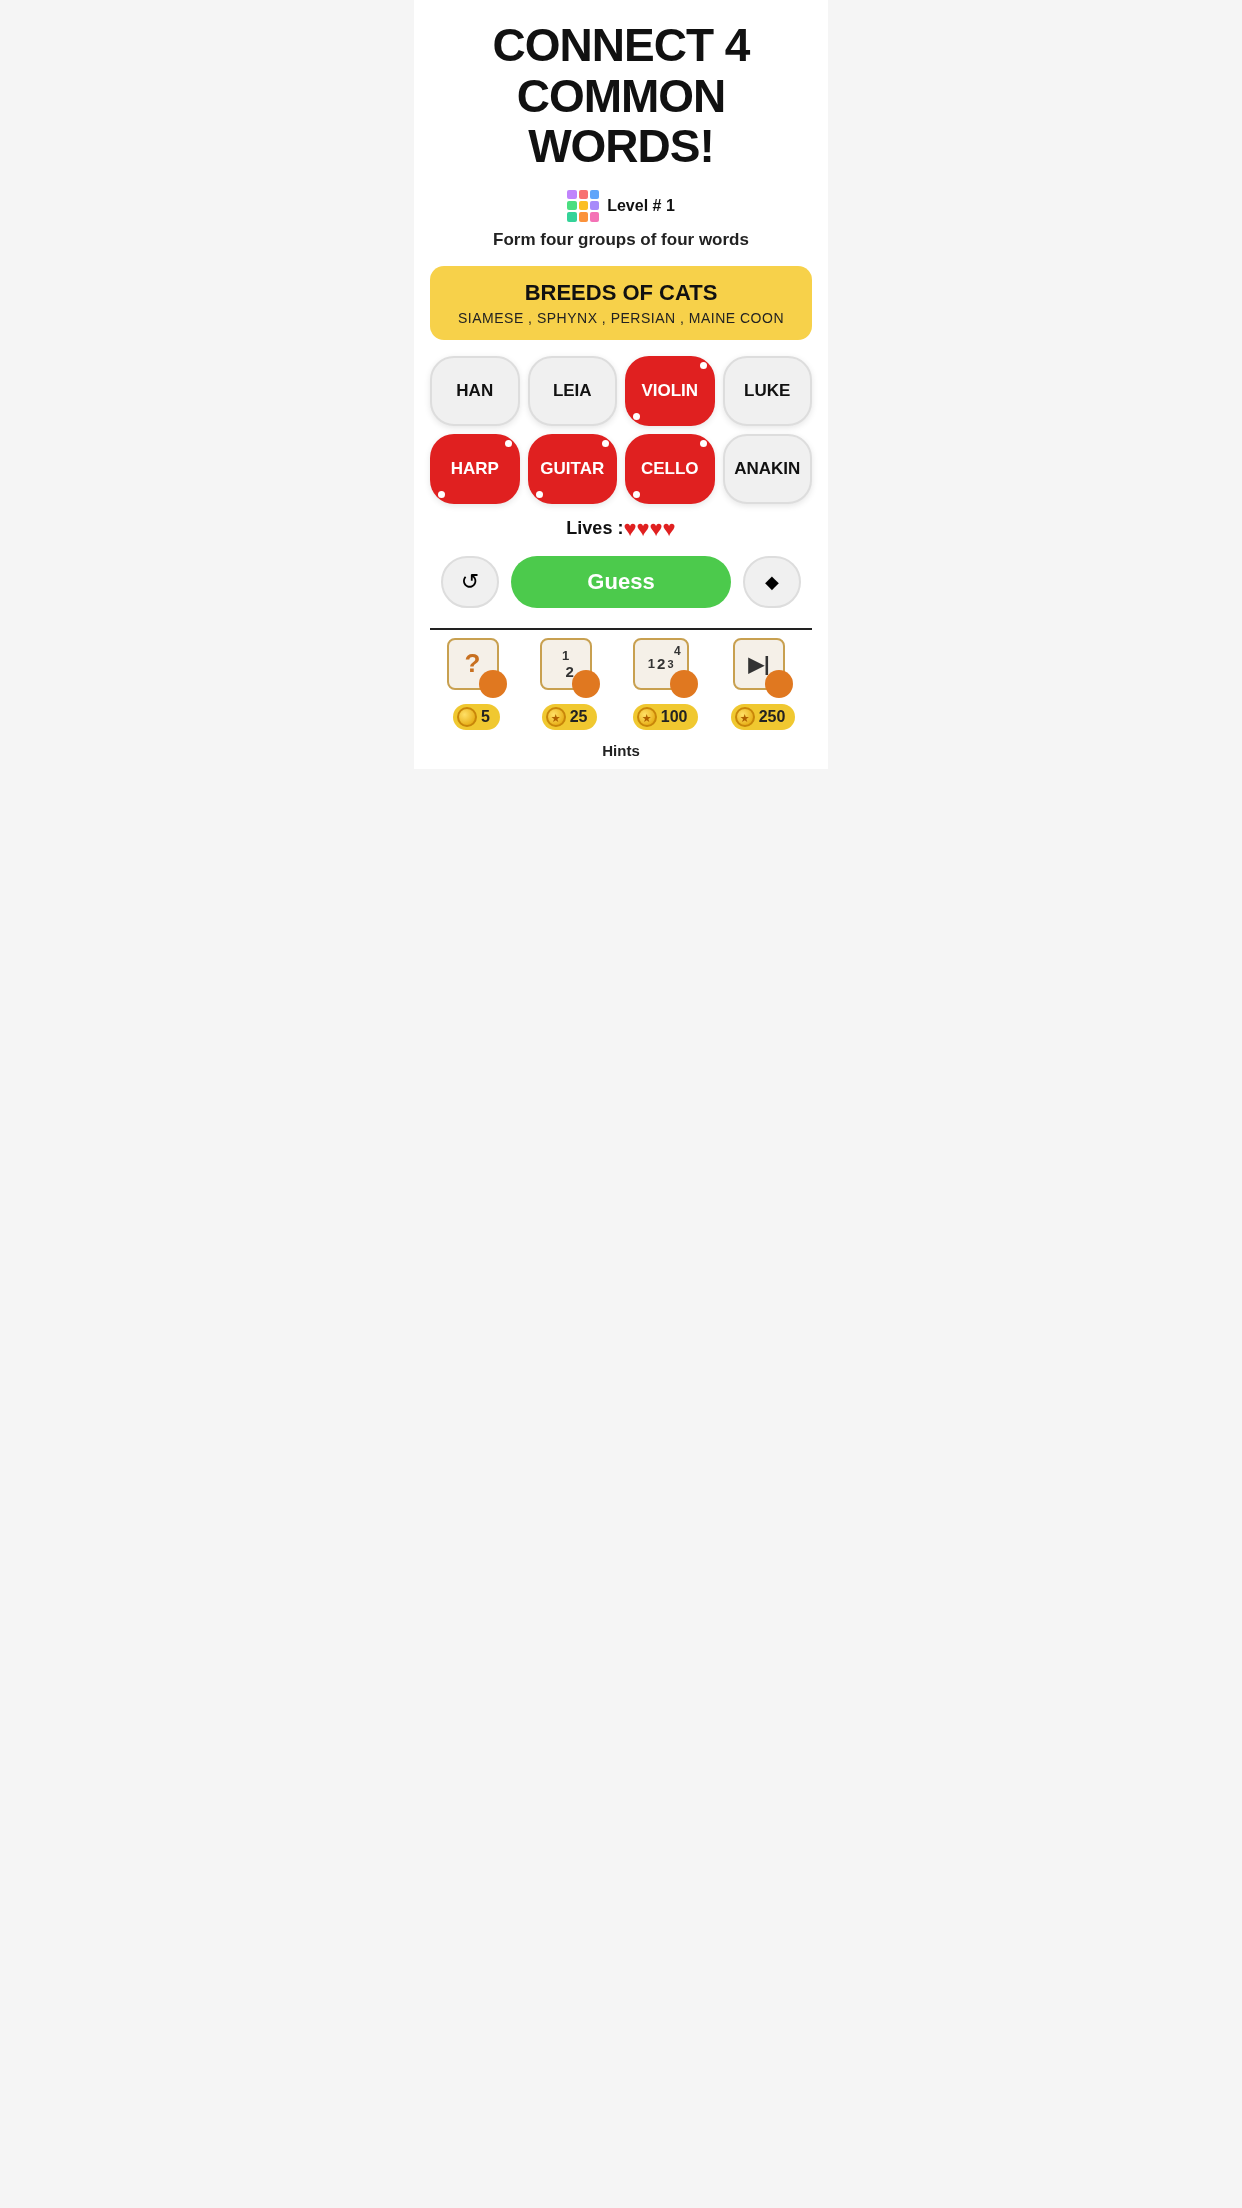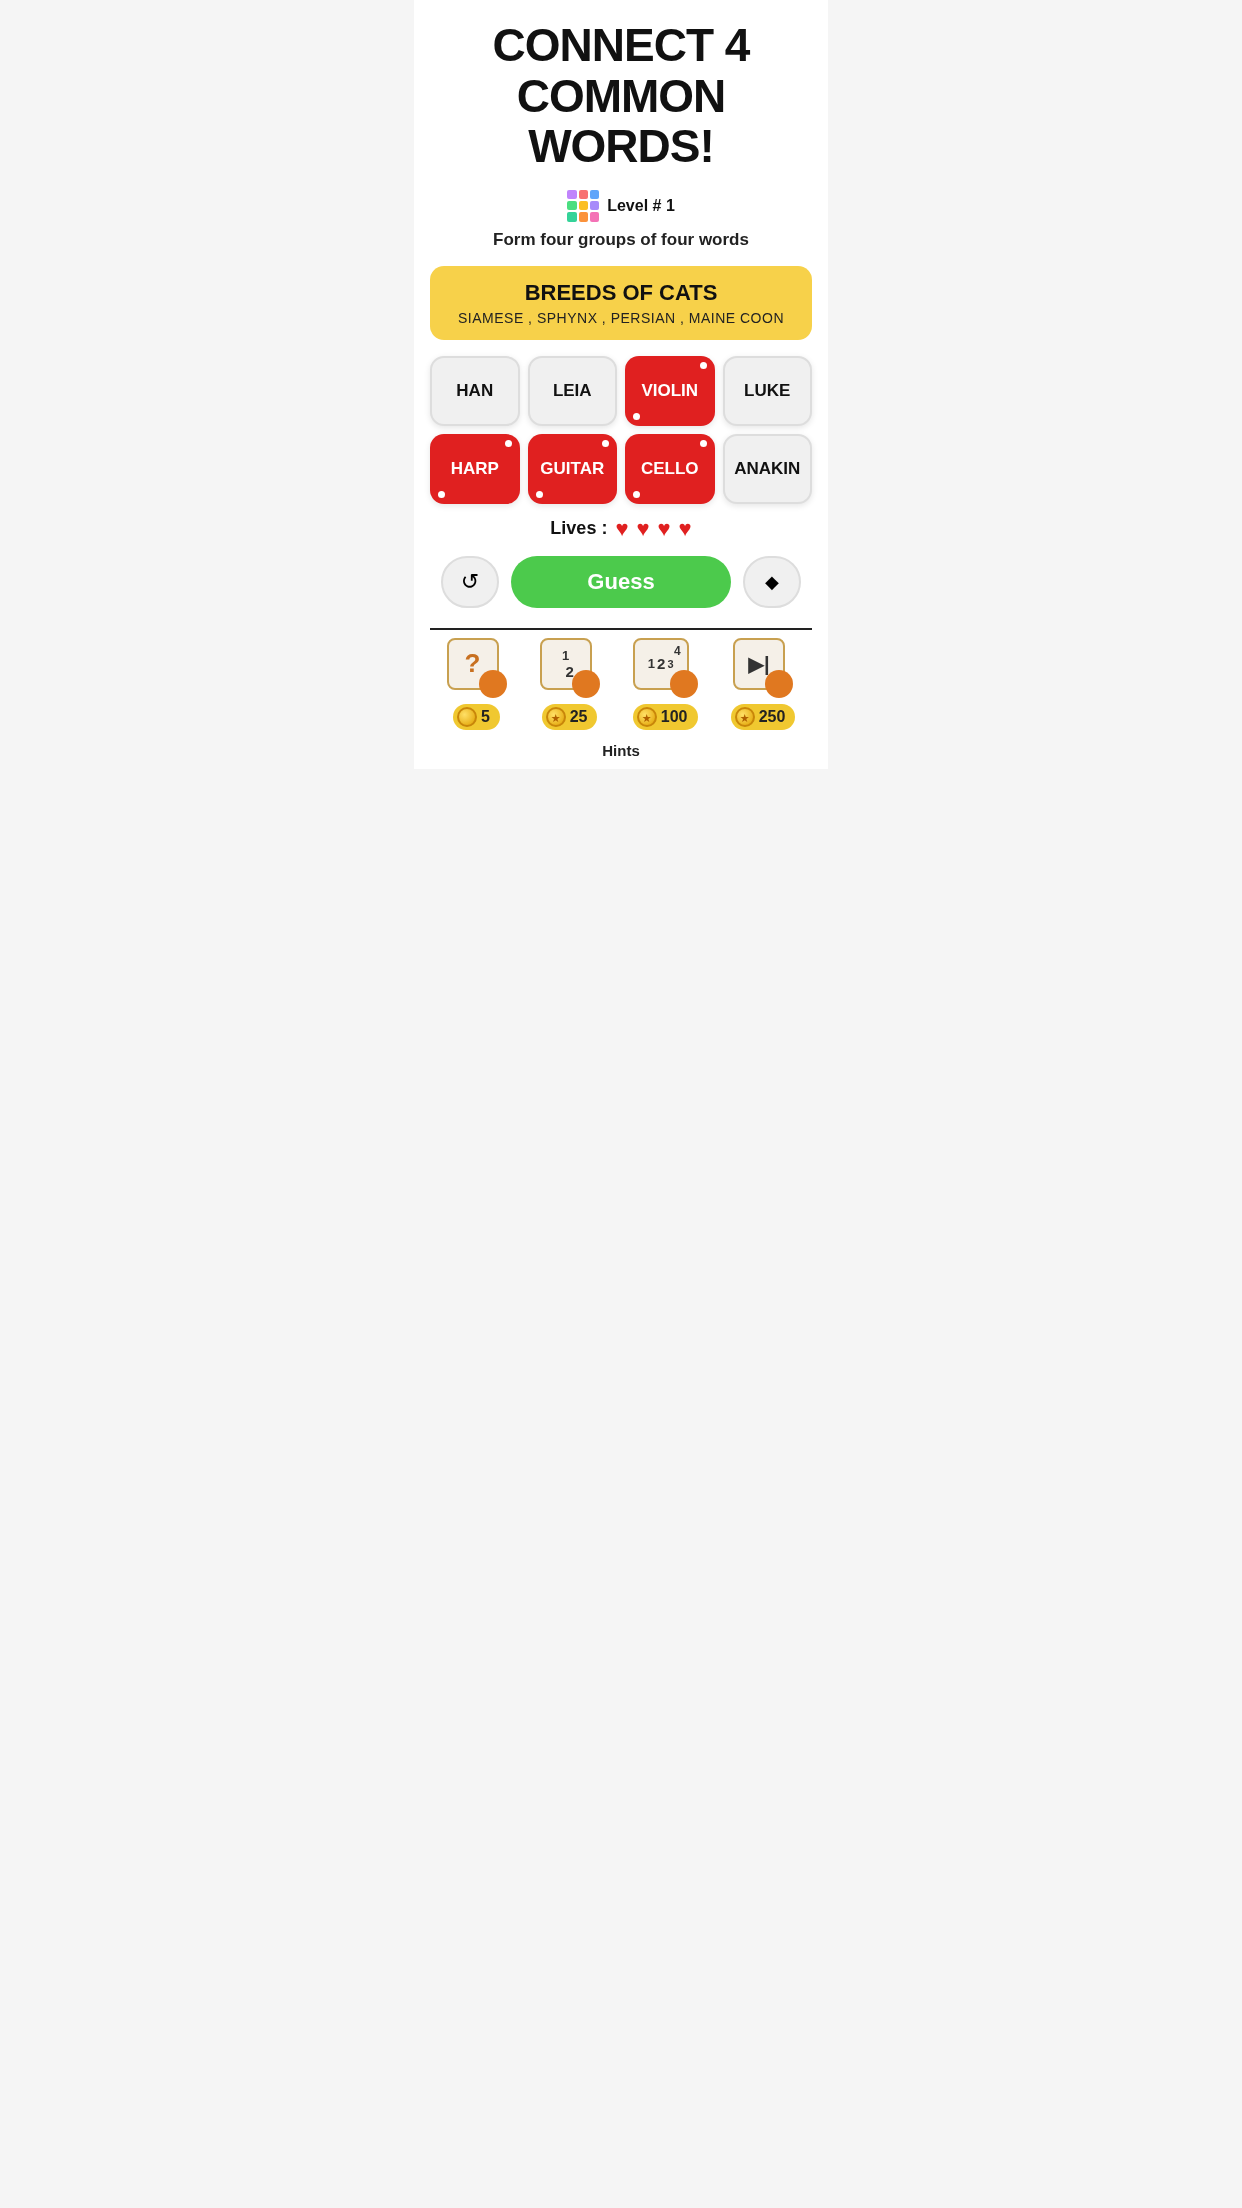--- a/index.html
+++ b/index.html
@@ -87,21 +87,21 @@
     }
     .word-grid {
       display: grid;
       grid-template-columns: repeat(4, 1fr);
       gap: 8px;
       width: 100%;
       margin-bottom: 12px;
       margin-top: 4px;
     }
     .word-tile {
-      border-radius: 14px;
+      border-radius: 24px;
       padding: 22px 4px;
       text-align: center;
       font-size: 17px;
       font-weight: 900;
       cursor: pointer;
       position: relative;
       display: flex;
       align-items: center;
       justify-content: center;
       min-height: 70px;
@@ -131,21 +131,20 @@
       top: 6px;
       right: 8px;
     }
     .word-tile.red::after {
       bottom: 6px;
       left: 8px;
     }
     .lives-row {
       display: flex;
       align-items: center;
-      gap: 8px;
       margin-bottom: 14px;
     }
     .lives-label {
       font-size: 18px;
       font-weight: 700;
       color: #111;
     }
     .heart {
       color: #e02020;
       font-size: 22px;

